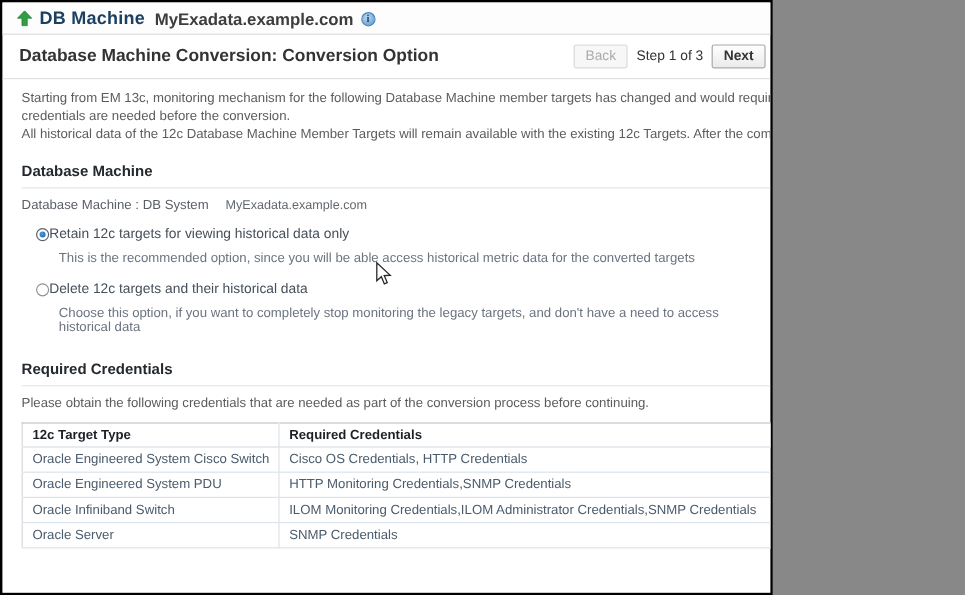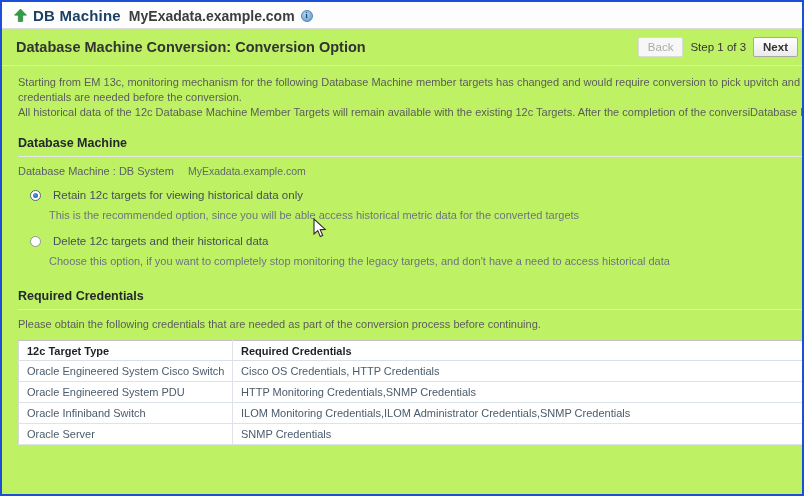--- a/index.html
+++ b/index.html
@@ -1,20 +1,20 @@
 <!DOCTYPE html>
 <html><head>
 <meta charset="utf-8">
 <style>
   * { margin:0; padding:0; box-sizing:border-box; }
   html,body { background:#888; }
   body { font-family:"Liberation Sans","DejaVu Sans",sans-serif; }
   .screen {
-    position:relative; width:804px; height:496px; background:#bef264;
-    border:2px solid #1d4ed8; overflow:hidden;
+    position:relative; width:644px; height:496px; background:#ffffff;
+    border:2px solid #000000; overflow:hidden;
   }
   
   .topbar {
     display:flex; align-items:center; gap:6px;
     padding:5px 12px 4px 12px; border-bottom:1px solid #dcdcdc; background:#fdfdfd;
   }
   .up-arrow-icon { display:inline-flex; width:13px; height:13px; }
   .target-type { font-size:15px; font-weight:bold; color:#1c4062; letter-spacing:.2px; }
   .target-name { font-size:14px; font-weight:bold; color:#3d3d3d; margin-left:2px; }
   .info-icon {
@@ -60,21 +60,21 @@
   
   .content { padding:9px 0 0 16px; }
   .intro { margin-bottom:12px; }
   .intro-line { font-size:11px; color:#5c5c5c; line-height:15px; white-space:nowrap; }
   .section-heading {
     font-size:12.5px; font-weight:bold; color:#24292e;
     padding:4px 0 6px 0; border-bottom:1px solid #e7e7e7; margin:8px 0 8px 0;
   }
   .db-line { font-size:11px; color:#5b6068; margin:6px 0 12px 0; }
   .db-line .db-value { margin-left:14px; font-size:10.5px; color:#63686f; }
-  .option-row { display:flex; align-items:center; gap:12px; margin:4px 0 2px 12px; }
+  .option-row { display:flex; align-items:center; gap:0; margin:4px 0 2px 12px; }
   .radio {
     position:relative; width:11px; height:11px; border-radius:50%;
     border:1px solid #8f9499; background:#fff; flex:0 0 auto; cursor:pointer;
   }
   .radio-selected { border-color:#5c646b; }
   .radio-selected::after {
     content:""; position:absolute; left:2px; top:2px; width:5px; height:5px;
     border-radius:50%; background:radial-gradient(circle at 40% 35%, #4f9be2, #145ba6);
   }
   .option-label { font-size:11.5px; color:#454f59; cursor:pointer; }

